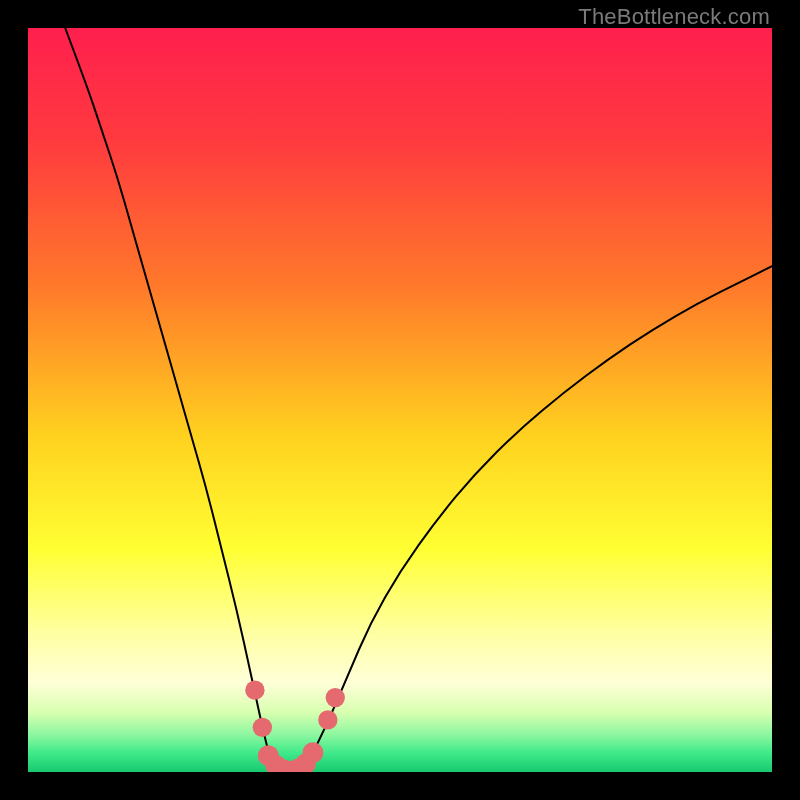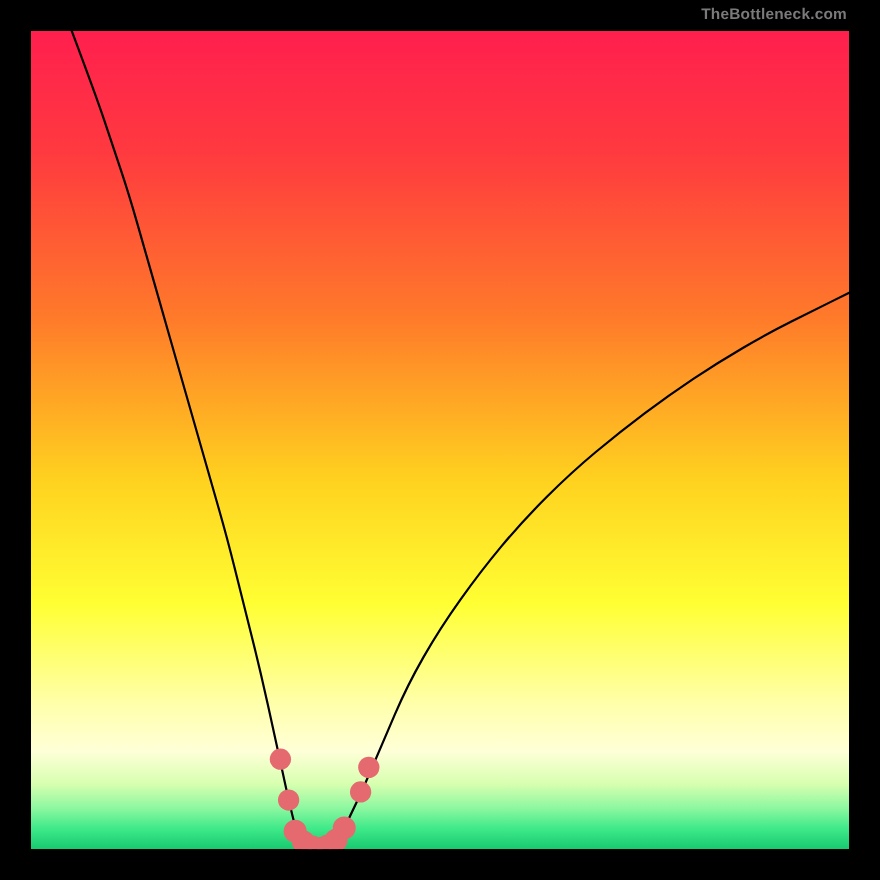--- a/index.html
+++ b/index.html
@@ -21,22 +21,22 @@
     top: 28px;
     width: 744px;
     height: 744px;
     overflow: hidden;
   }
   .watermark {
     position: absolute;
     top: 4px;
     right: 30px;
     font-family: Arial, Helvetica, sans-serif;
-    font-size: 14px;
-    font-weight: 700;
+    font-size: 22px;
+    font-weight: 400;
     color: #7a7a7a;
     letter-spacing: 0.2px;
   }
   svg {
     display: block;
     width: 744px;
     height: 744px;
   }
 </style>
 </head>

